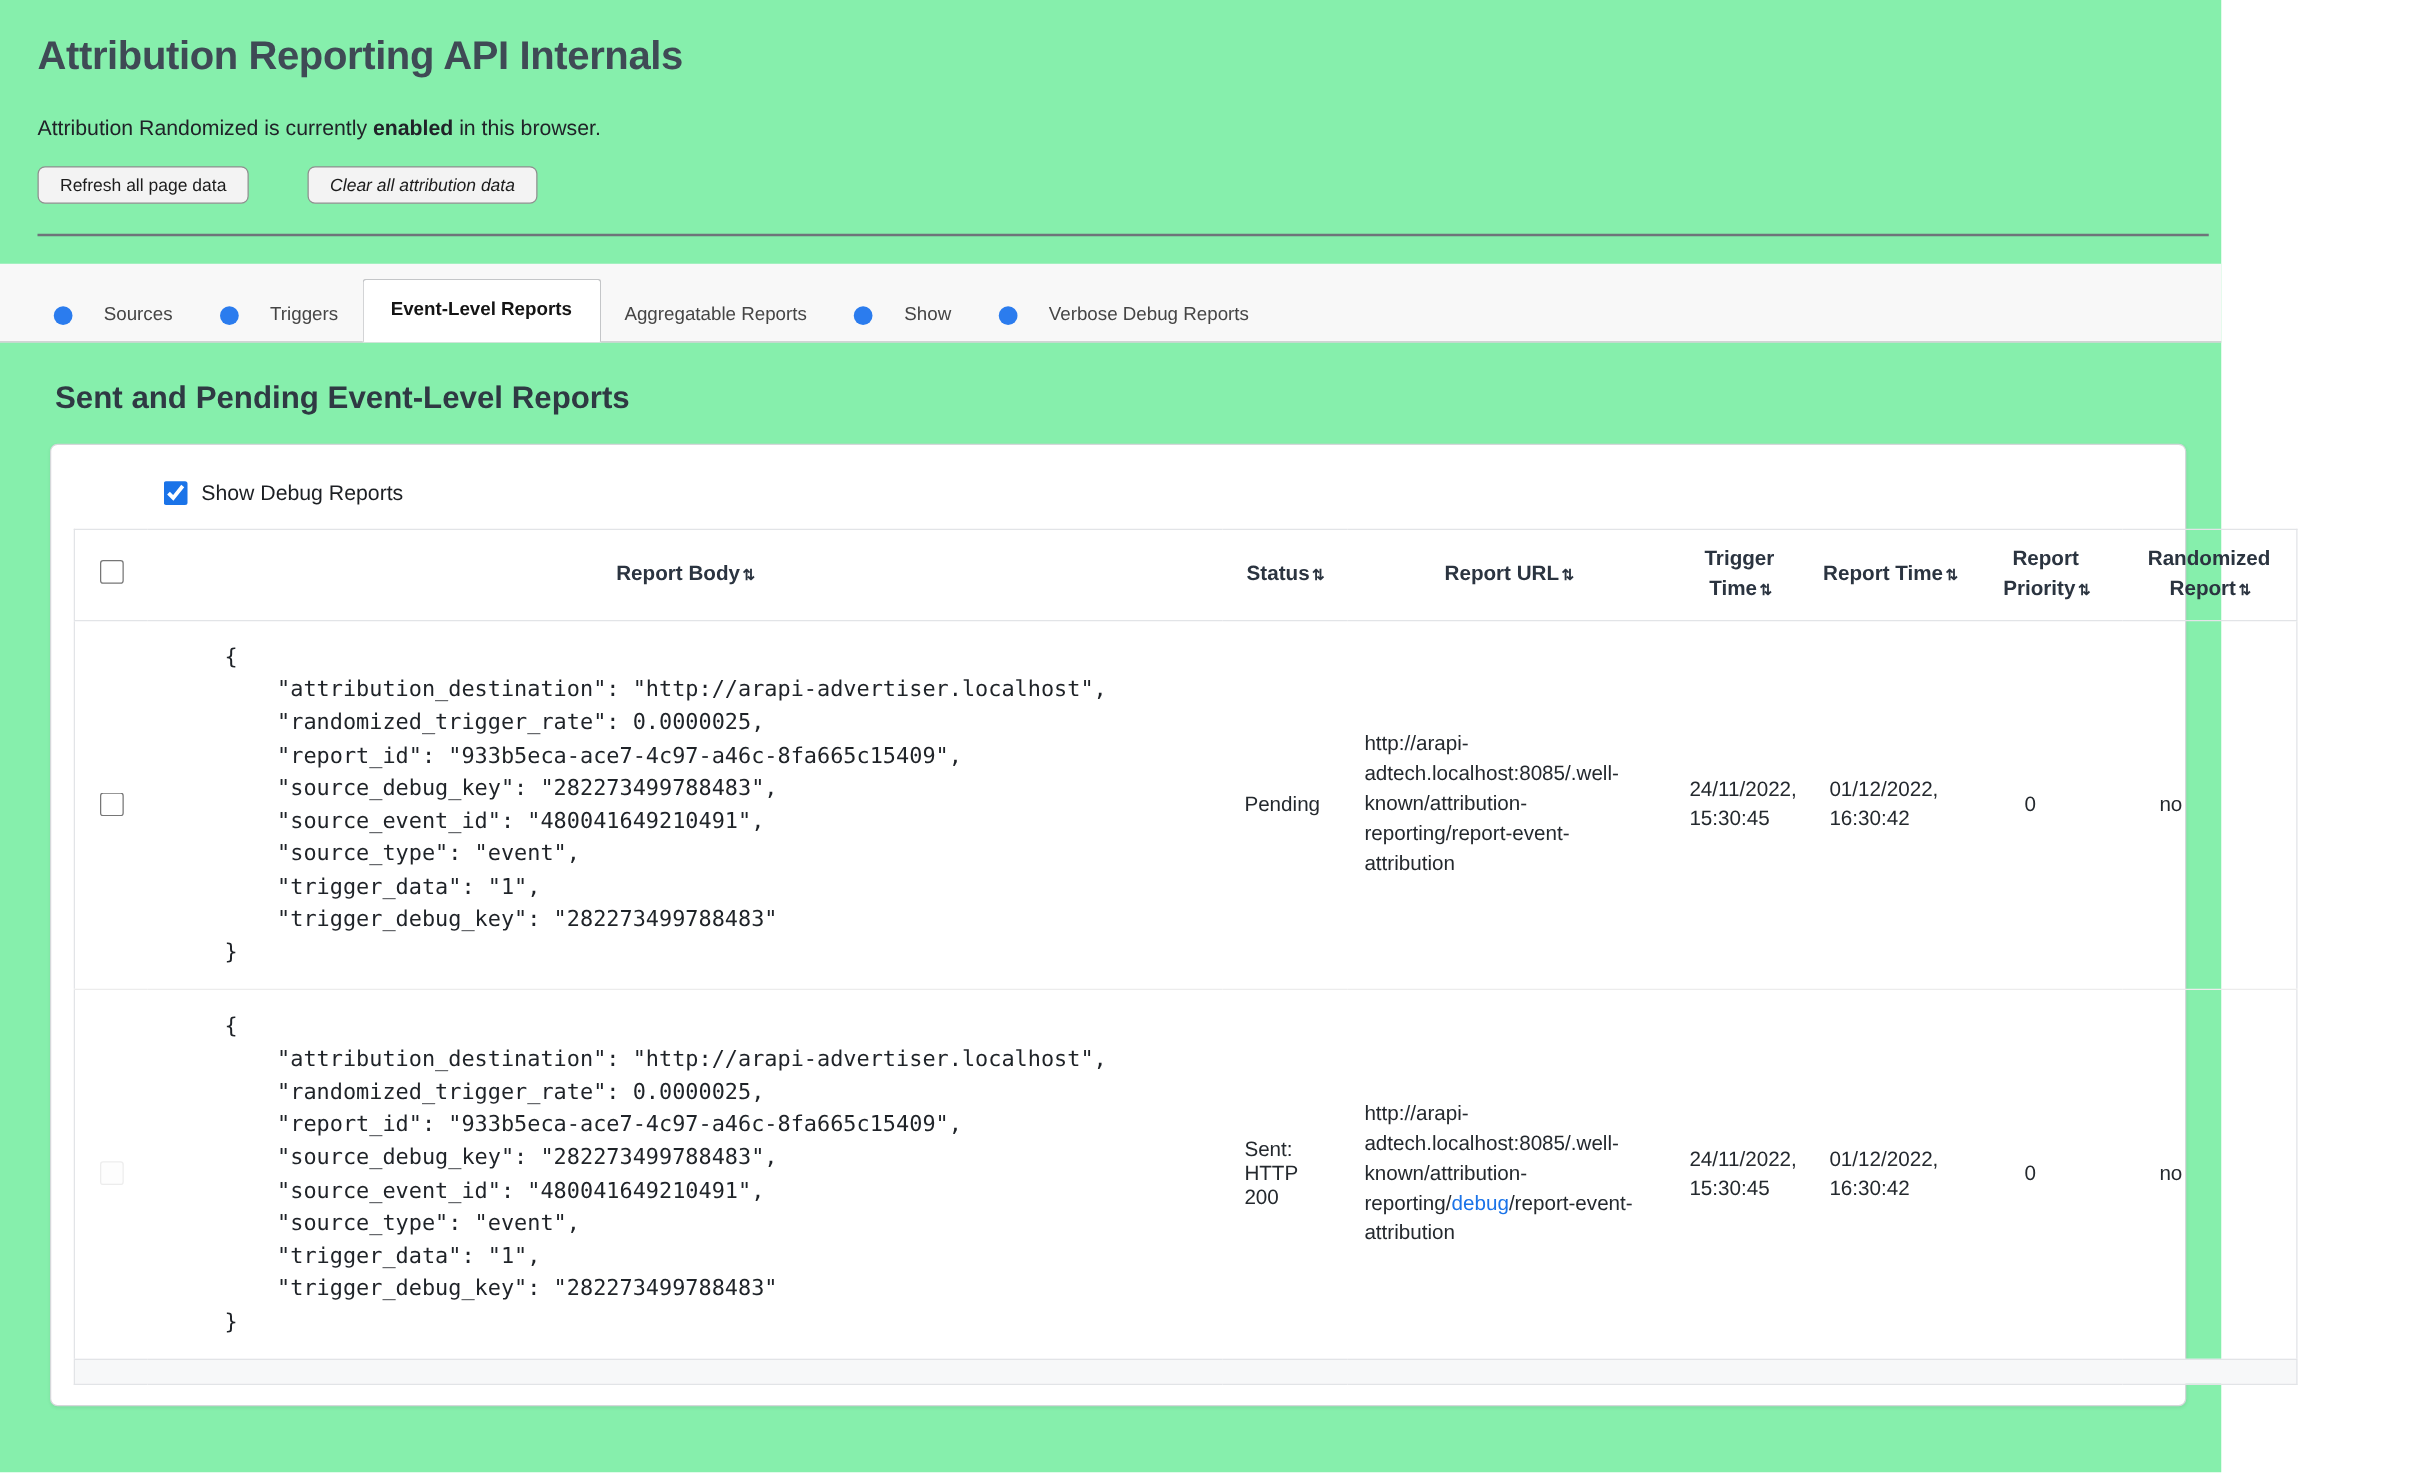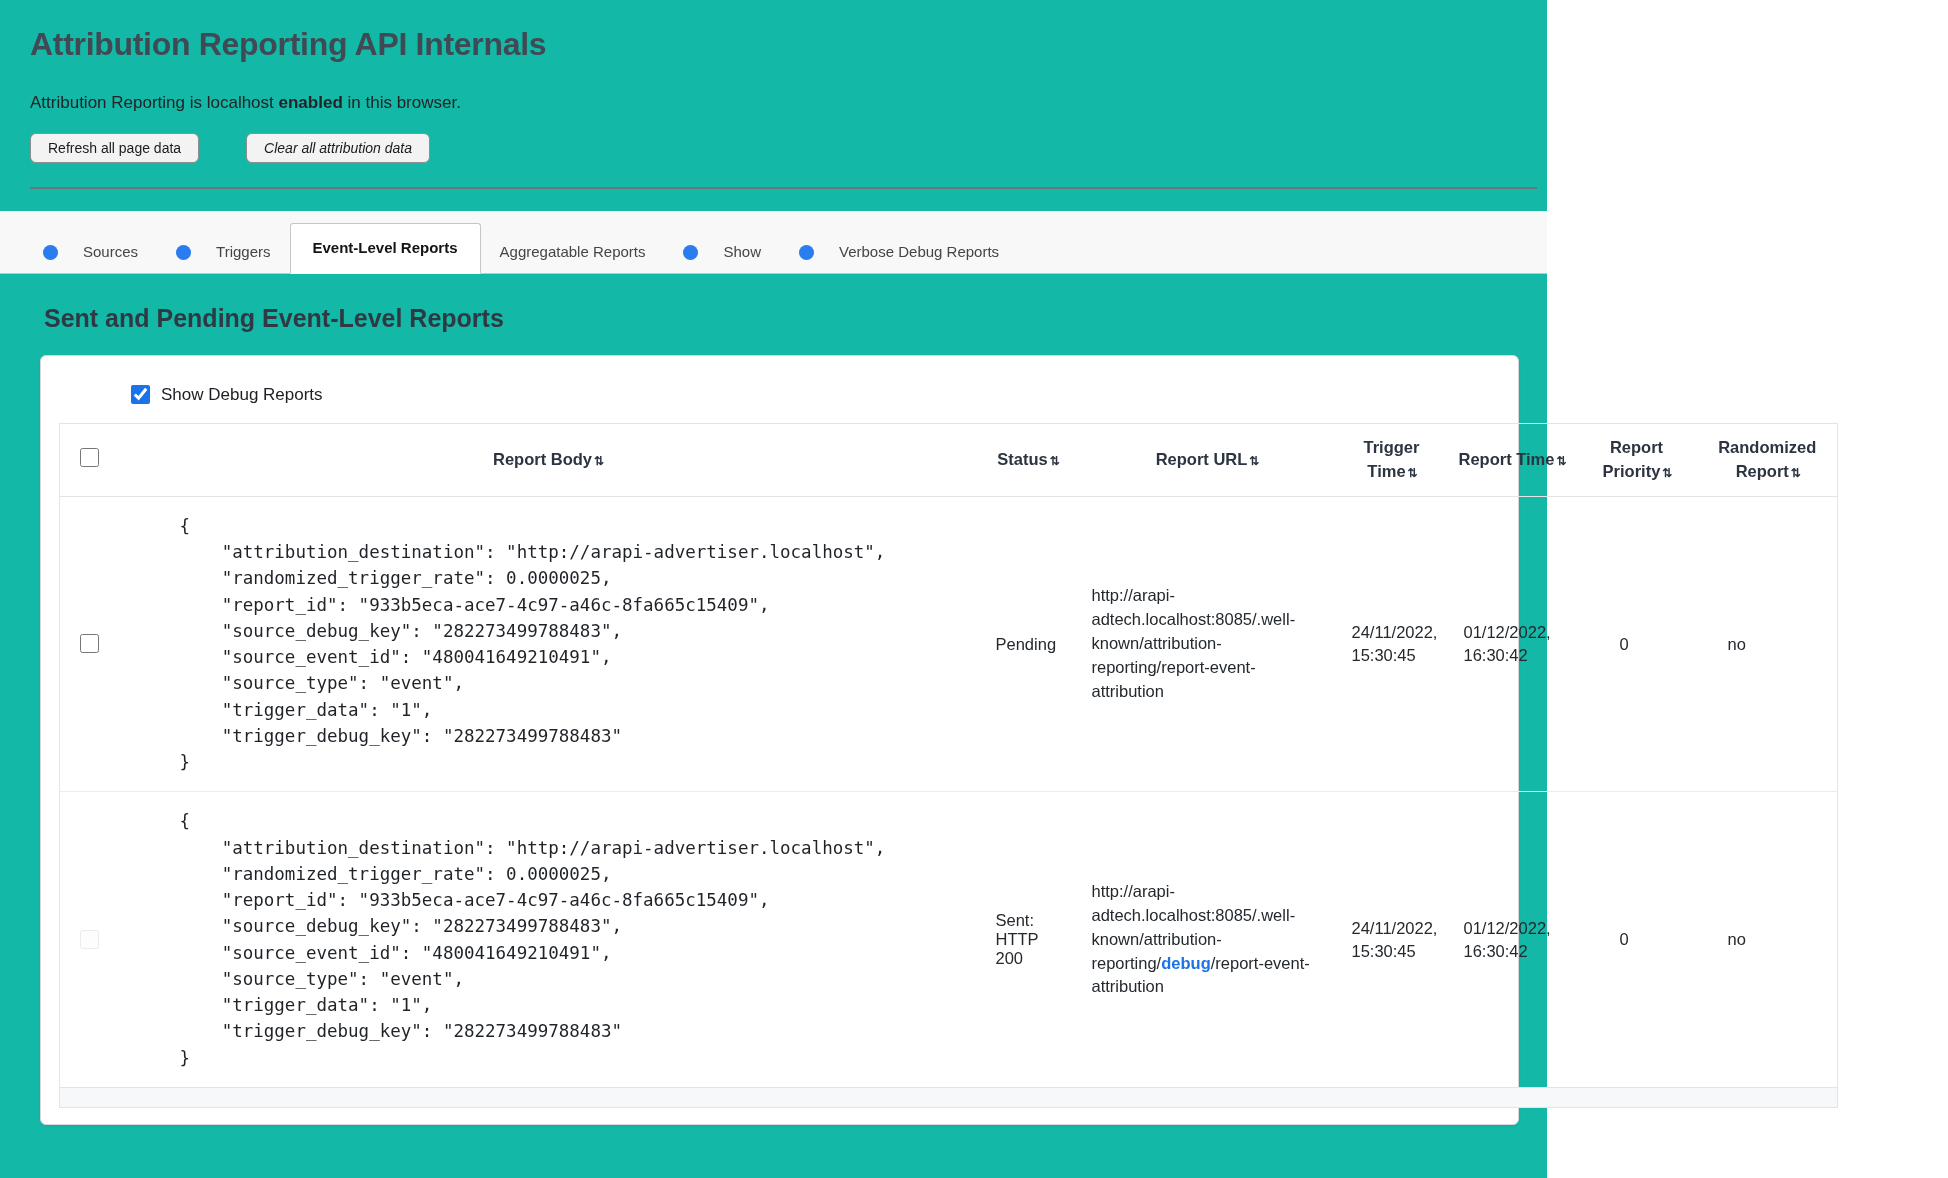--- a/index.html
+++ b/index.html
@@ -1,18 +1,18 @@
 <!DOCTYPE html>
 <html><head>
 <meta charset="utf-8">
 <style>
   * { box-sizing: border-box; }
   html,body { margin:0; padding:0; background:#fff; color:#24292e;
     font-family:"Liberation Sans", sans-serif; }
-  .page { width:1547px; min-height:1178px; background:#14b8a6; }
+  .page { width:1777px; min-height:1178px; background:#86efac; }
 
   
   .top { padding:20px 10px 0 30px; }
   h1 { font-size:32px; font-weight:bold; color:#3f4a55; margin:6px 0 30px; letter-spacing:-0.3px; }
   .status-line { font-size:17px; margin:0 0 20px; color:#202328; }
   .top-buttons { display:flex; }
   .btn { font-size:14px; padding:6px 17px; background:#f3f3f3; border:1px solid #8f8f8f;
     border-radius:6px; color:#1c1c1c; cursor:pointer; }
   .btn + .btn { margin-left:47px;font-style:italic; }
   hr.top-rule { border:none; border-top:2px solid #6e747a; margin:24px 0 0; }
@@ -49,31 +49,31 @@
   td.cb, th.cb { text-align:center; }
   td.cb input, th.cb input { width:19px; height:19px; }
   td.cb input:disabled { opacity:.4; }
   pre.json { margin:0; font-family:"DejaVu Sans Mono", monospace; font-size:17.5px;
     line-height:1.5; color:#1f2328; padding-left:48px; white-space:pre; }
   td.status { padding-left:18px; }
   td.url { overflow-wrap:break-word; line-height:1.45; padding-right:24px; }
   td.time { padding-left:16px; line-height:1.4; }
   td.prio { padding-left:44px; }
   td.rand { padding-left:30px; }
-  .debug-link { color:#1a73e8; font-weight:bold; cursor:pointer; }
+  .debug-link { color:#1a73e8; font-weight:normal; cursor:pointer; }
   tfoot td { height:20px; background:#f7f8f9; border-top:1px solid #e2e4e7; padding:0; }
 </style>
 </head>
 <body>
 
 <div class="page">
 
   <div class="top">
     <h1>Attribution Reporting API Internals</h1>
-    <p class="status-line"><span>Attribution Reporting is localhost </span><b>enabled</b><span> in this browser.</span></p>
+    <p class="status-line"><span>Attribution Randomized is currently </span><b>enabled</b><span> in this browser.</span></p>
     <div class="top-buttons">
       <button class="btn">Refresh all page data</button>
       <button class="btn">Clear all attribution data</button>
     </div>
     <hr class="top-rule">
   </div>
 
   <div class="tabstrip">
     <div class="tab">
       <span class="dot"></span>

